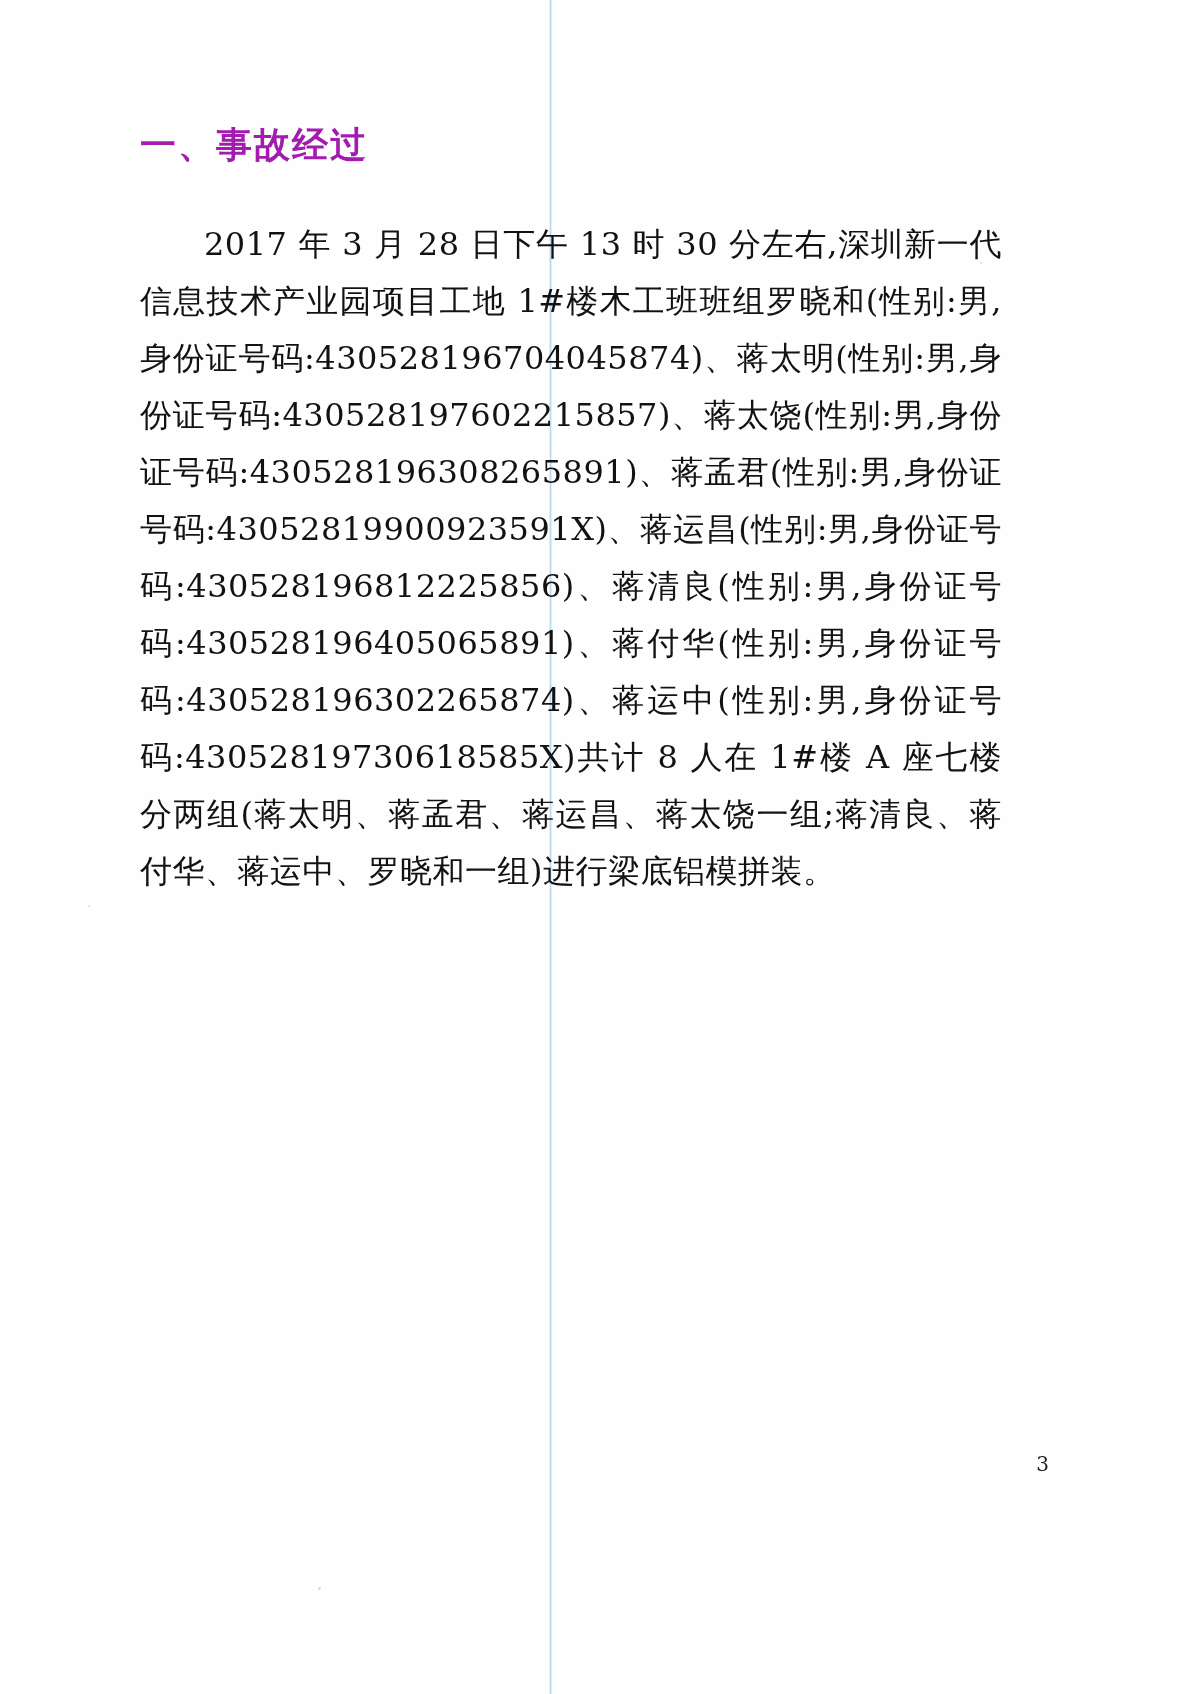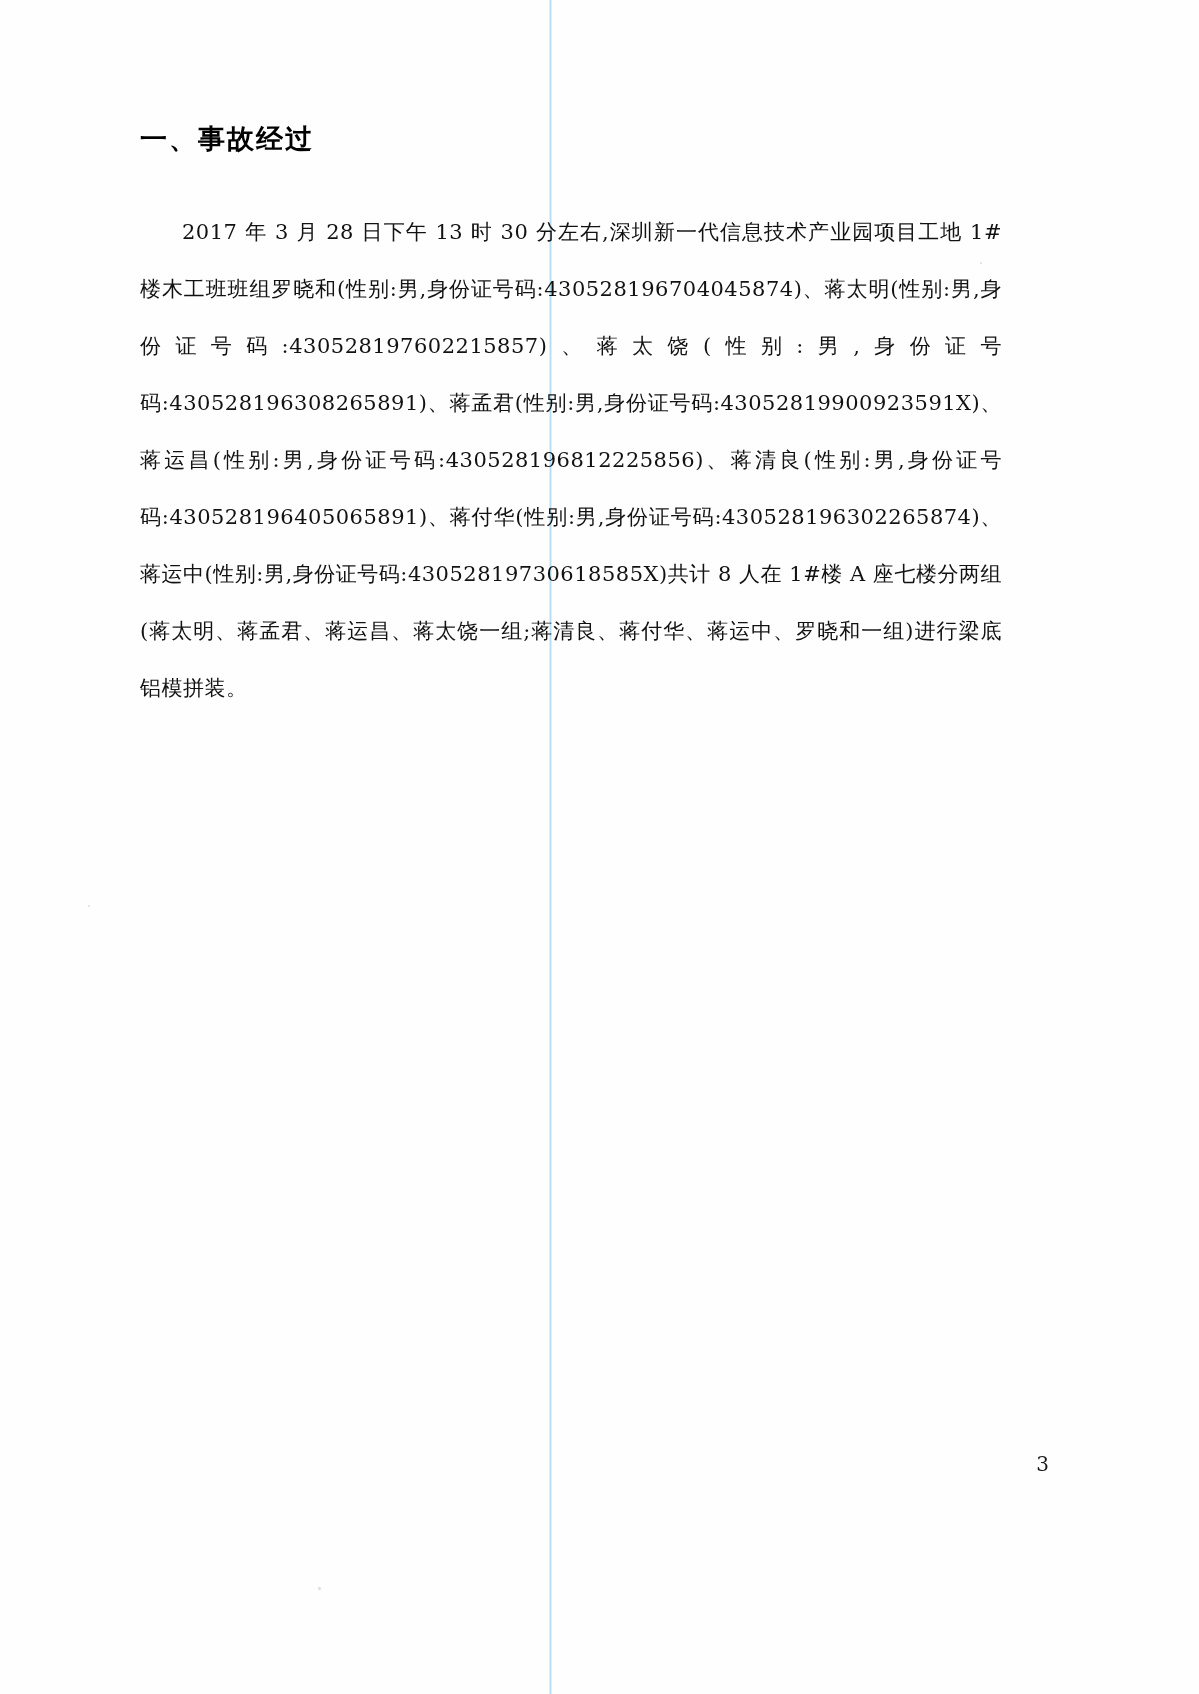--- a/index.html
+++ b/index.html
@@ -35,28 +35,28 @@
   }
   .content {
     position: absolute;
     left: 140px;
     top: 120px;
     width: 862px;
   }
   .section-heading {
     font-family: "DejaVu Sans", "Liberation Sans", sans-serif;
     font-weight: bold;
-    font-size: 27px;
+    font-size: 36px;
     letter-spacing: 2px;
-    color: #000000;
+    color: #a21caf;
     margin: 0 0 46px 0;
     line-height: 1.4;
   }
   .para {
-    font-size: 21px;
+    font-size: 32px;
     line-height: 57px;
     color: #121212;
     margin: 0 0 2px 0;
     text-align: justify;
     text-justify: inter-ideograph;
     text-indent: 2em;
     letter-spacing: 0.5px;
   }
   .para + .para {
     margin-top: 6px;

